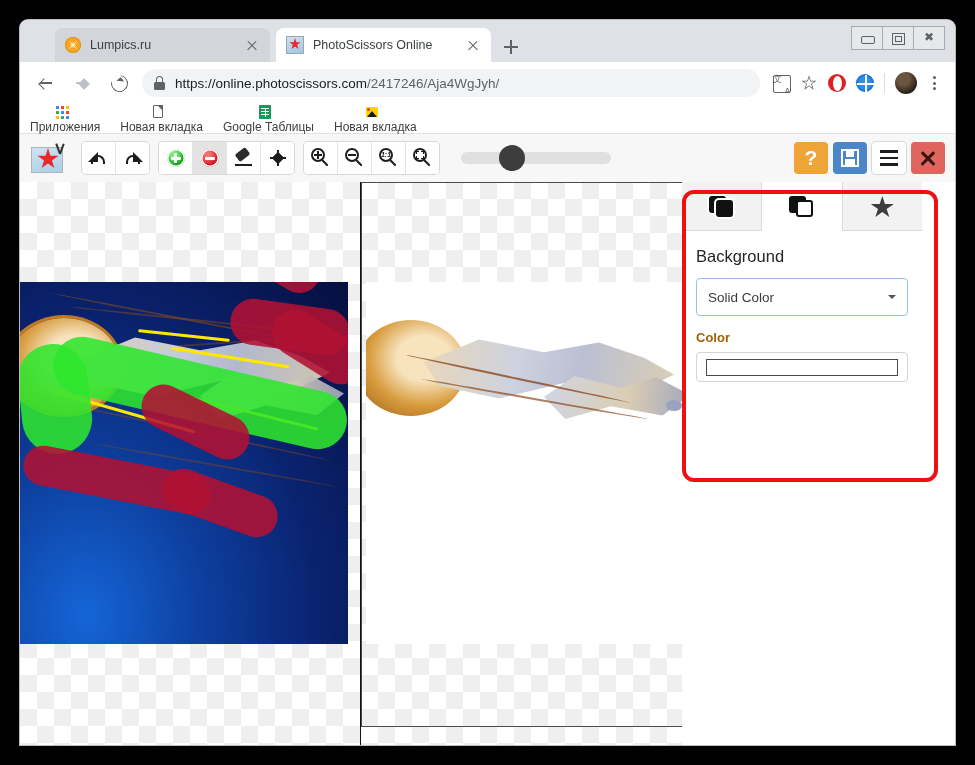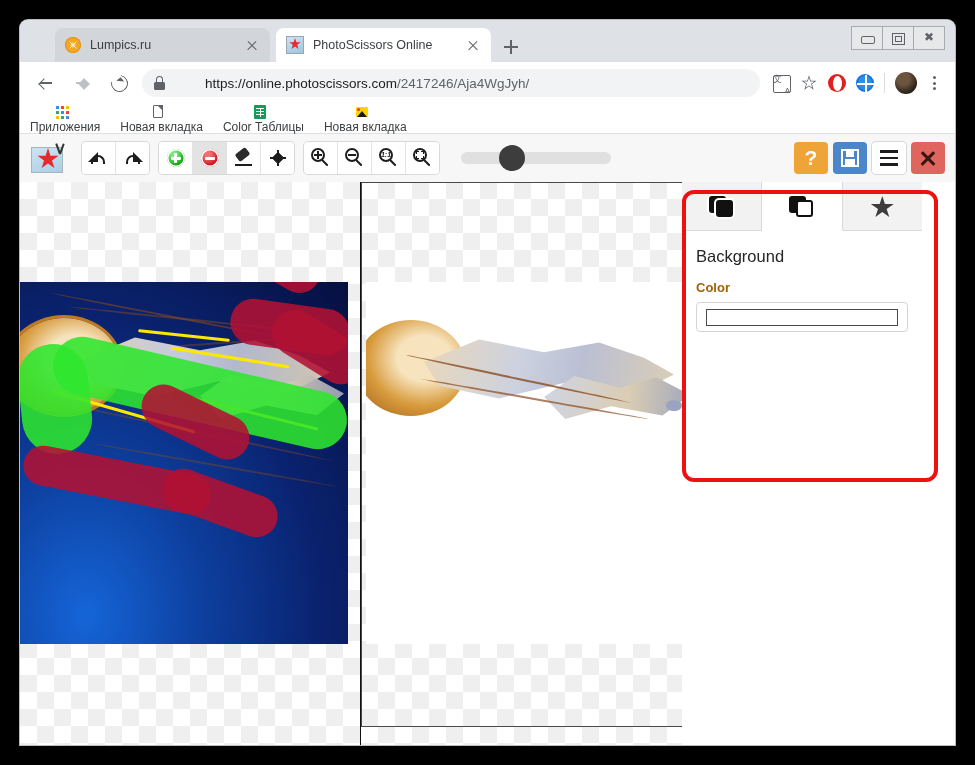--- a/index.html
+++ b/index.html
@@ -66,21 +66,21 @@
   .arrow::after{content:"";position:absolute;width:7px;height:7px;border-left:1.7px solid #5f6368;
      border-bottom:1.7px solid #5f6368;top:3.5px;left:1px;transform:rotate(45deg);}
   .arrow.fwd{transform:scaleX(-1);}
   .arrow.fwd::before,.arrow.fwd::after{background:#bdc1c6;border-color:#bdc1c6;}
   .reload{position:absolute;left:8px;top:7px;width:15px;height:15px;border:1.8px solid #5f6368;
      border-radius:50%;border-top-color:transparent;transform:rotate(-35deg);}
   .reload::after{content:"";position:absolute;right:-1px;top:-1px;border:4px solid transparent;
      border-bottom-color:#5f6368;transform:rotate(40deg);}
 
   #omnibox{flex:1;height:28px;background:#f1f3f4;border-radius:14px;display:flex;align-items:center;
-           padding:0 12px;box-sizing:border-box;margin:0 6px;gap:30px;}
+           padding:0 12px;box-sizing:border-box;margin:0 6px;}
   .lock{width:11px;height:14px;position:relative;flex:0 0 11px;margin-right:10px;}
   .lock::before{content:"";position:absolute;left:0;bottom:0;width:11px;height:8px;background:#5f6368;border-radius:1.5px;}
   .lock::after{content:"";position:absolute;left:2.2px;top:0;width:6.6px;height:7px;
      border:1.6px solid #5f6368;border-bottom:none;border-radius:4px 4px 0 0;box-sizing:border-box;}
   #url{font-size:13.5px;color:#202124;white-space:nowrap;}
   #url .dim{color:#5f6368;}
 
   .omni-icon{width:26px;height:26px;position:relative;margin-left:2px;cursor:pointer;flex:0 0 26px;}
   .translate-i{position:absolute;left:5px;top:5px;width:16px;height:16px;
      border:1.3px solid #5f6368;border-radius:2px;background:#fff;}
@@ -366,21 +366,21 @@
     <div class="bm">
       <span class="bm-ico">
             <span class="doc-i"></span>
           </span>
       <span class="bm-label">Новая вкладка</span>
     </div>
     <div class="bm">
       <span class="bm-ico">
             <span class="sheets-i"></span>
           </span>
-      <span class="bm-label">Color Таблицы</span>
+      <span class="bm-label">Google Таблицы</span>
     </div>
     <div class="bm">
       <span class="bm-ico">
             <span class="img-i"></span>
           </span>
       <span class="bm-label">Новая вкладка</span>
     </div>
   </div>
 
   <div id="app">
@@ -545,20 +545,24 @@
                   <i class="b1"></i>
                   <i class="b2"></i>
                 </span>
           </div>
           <div class="ptab">
             <span class="ico-star"></span>
           </div>
         </div>
         <div id="panel-body">
           <div class="sec-title">Background</div>
+          <div id="bgselect">
+            <span class="val">Solid Color</span>
+            <span class="cv"></span>
+          </div>
           <div class="sec-label">Color</div>
           <div id="colorbox">
             <span id="colorswatch" style="background: rgb(255, 255, 255);"></span>
           </div>
         </div>
       </div>
 
       <div id="annot"></div>
     </div>
   </div>

